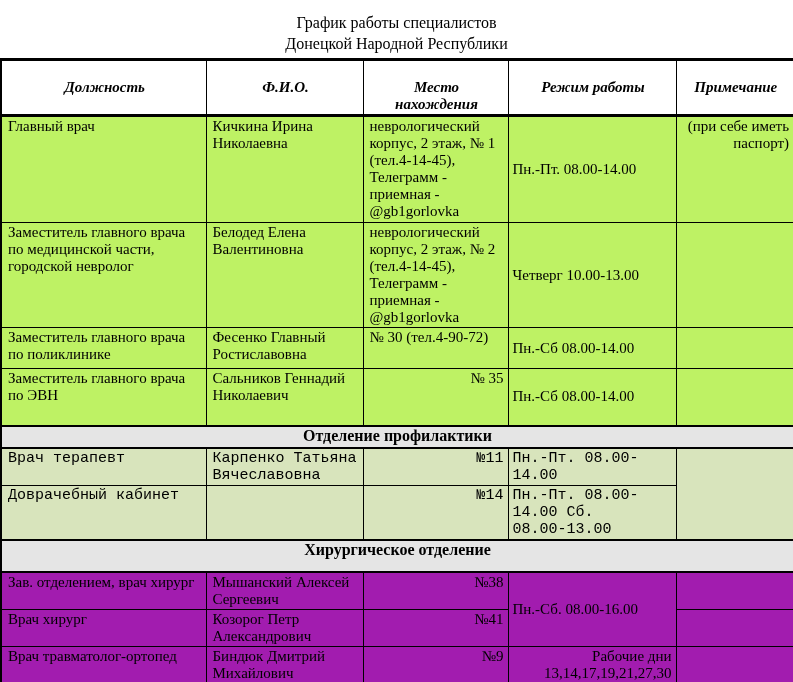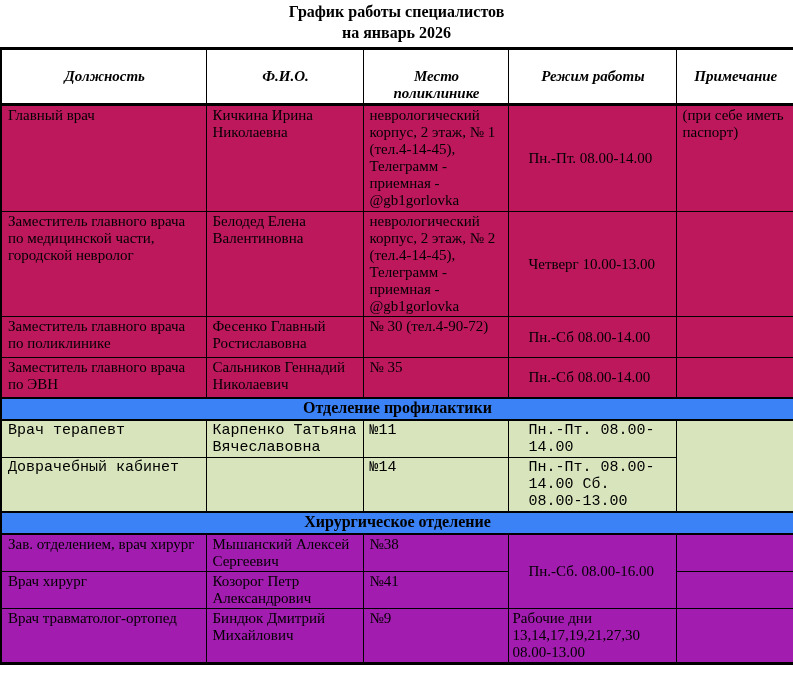--- a/index.html
+++ b/index.html
@@ -2,76 +2,76 @@
 <html><head>
 <meta charset="utf-8">
 <style>
   html, body { margin:0; padding:0; }
   body {
     width:793px; height:682px; background:#ffffff; color:#000000;
     font-family:"Liberation Serif","DejaVu Serif",serif;
     overflow:hidden;
   }
   .doc-title {
-    text-align:center; font-weight:bold; font-size:16px; line-height:21px;
-    padding-top:1px;
+    text-align:center; font-weight:normal; font-size:16px; line-height:21px;
+    padding-top:12px;
   }
   table.schedule {
     border-collapse:collapse; table-layout:fixed; width:793px; margin-top:4px;
     border:2px solid #000; border-top:3px solid #000; border-bottom:3px solid #000;
   }
   td {
     border:1px solid #000; padding:1px 4px 1px 6px;
     font-size:15px; line-height:17px; vertical-align:top;
     overflow:hidden; word-wrap:break-word;
   }
   tr.head td {
     font-weight:bold; font-style:italic; text-align:center;
     border-bottom:3px solid #000; white-space:pre-line; padding-top:18px;
     background:#ffffff;
   }
   tr.sec td {
     font-weight:bold; font-style:normal; text-align:center; font-size:16px;
     border-top:2px solid #000; border-bottom:2px solid #000;
-    background:#3b82f6; padding:0;margin-left:44px;
+    background:#e5e5e5; padding:0;margin-left:44px;
   }
-  .bg-y td { background:#be185d; }
+  .bg-y td { background:#bef264; }
   .bg-g td { background:#d8e4bc;font-family:Liberation Mono, monospace; }
   .bg-o td { background:#a21caf; }
-  .ta-c { text-align:left; }
+  .ta-c { text-align:right; }
   .va-m { vertical-align:middle; }
   .pre  { white-space:pre-line; }
-  td.sch { white-space:pre-line; padding-left:20px; }
+  td.sch { white-space:pre-line; padding-left:4px; }
   td.sch.ta-c { padding-left:4px; }
 </style>
 </head>
 <body>
 
 <div>
 
   <div class="doc-title">
     <div>График работы специалистов</div>
-    <div>на январь 2026</div>
+    <div>Донецкой Народной Республики</div>
   </div>
 
   <table class="schedule">
     <colgroup>
       <col style="width:205px">
       <col style="width:157px">
       <col style="width:145px">
       <col style="width:168px">
       <col style="width:118px">
     </colgroup>
 
     <tbody>
         <tr class="head" style="height:31px">
       <td>Должность</td>
       <td>Ф.И.О.</td>
       <td>Место
-поликлинике</td>
+нахождения</td>
       <td>Режим работы</td>
       <td>Примечание</td>
     </tr>
 
     <tr class="bg-y" style="height:107px">
       <td>Главный врач</td>
       <td>Кичкина Ирина Николаевна</td>
       <td class="pre">неврологический
 корпус, 2 этаж, № 1
 (тел.4-14-45),
@@ -93,21 +93,21 @@
       <td class="sch va-m">Четверг 10.00-13.00</td>
       <td class="ta-c"></td>
     </tr>
     <tr class="bg-y" style="height:41px">
       <td>Заместитель главного врача по поликлинике</td>
       <td>Фесенко Главный Ростиславовна</td>
       <td>№ 30 (тел.4-90-72)</td>
       <td class="sch va-m">Пн.-Сб 08.00-14.00</td>
       <td class="ta-c"></td>
     </tr>
-    <tr class="bg-y" style="height:40px">
+    <tr class="bg-y" style="height:57px">
       <td>Заместитель главного врача по ЭВН</td>
       <td>Сальников Геннадий Николаевич</td>
       <td class="ta-c">№ 35</td>
       <td class="sch va-m">Пн.-Сб 08.00-14.00</td>
       <td class="ta-c"></td>
     </tr>
 
     <tr class="sec" style="height:22px">
       <td colspan="5">Отделение профилактики</td>
     </tr>
@@ -119,21 +119,21 @@
       <td rowspan="2" class="ta-c"></td>
     </tr>
     <tr class="bg-g" style="height:33px">
       <td>Доврачебный кабинет</td>
       <td></td>
       <td class="ta-c">№14</td>
       <td class="sch">Пн.-Пт.  08.00-14.00 Сб.
 08.00-13.00</td>
     </tr>
 
-    <tr class="sec" style="height:22px">
+    <tr class="sec" style="height:32px">
       <td colspan="5">Хирургическое отделение</td>
     </tr>
     <tr class="bg-o" style="height:37px">
       <td>Зав. отделением, врач хирург</td>
       <td>Мышанский Алексей Сергеевич</td>
       <td class="ta-c">№38</td>
       <td rowspan="2" class="sch va-m">Пн.-Сб. 08.00-16.00</td>
       <td class="ta-c"></td>
     </tr>
     <tr class="bg-o" style="height:35px">

